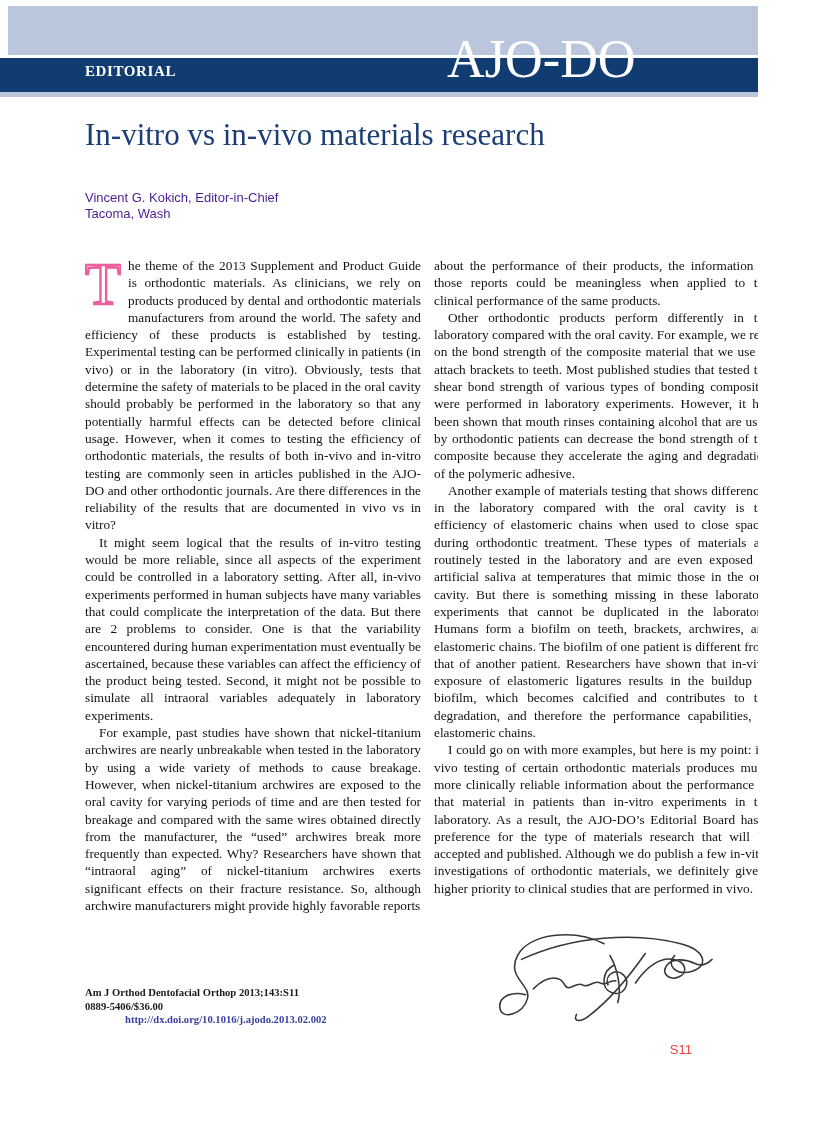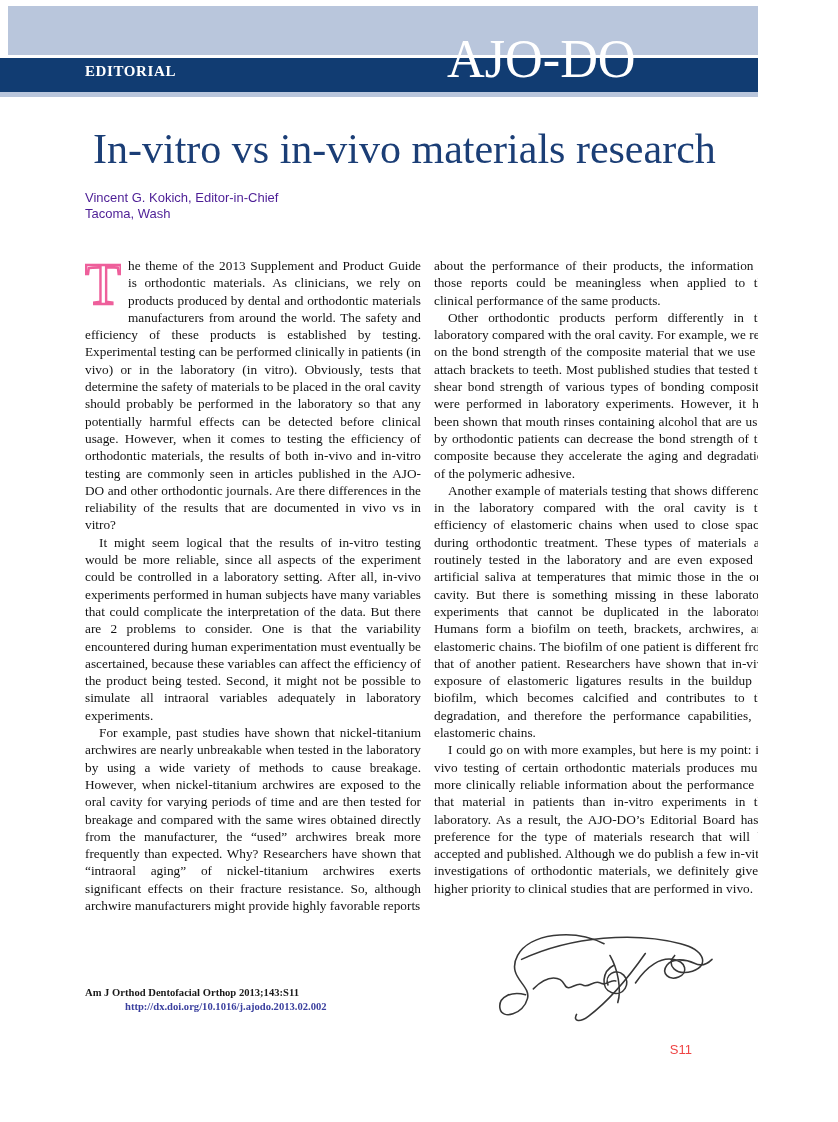--- a/index.html
+++ b/index.html
@@ -31,22 +31,22 @@
     position:absolute; right:122px; top:30px;
     color:#ffffff; font-family:"Liberation Serif", serif;
     font-size:55px; line-height:1.05; letter-spacing:0px;
     transform:scaleX(0.95); transform-origin:right;
     z-index:3; font-weight:400;
   }
 
   
   .article-title {
     position:absolute; left:85px; top:118px; width:650px;
-    color:#1b3e76; font-size:42px; font-weight:400; line-height:1.1;
-    font-family:"Liberation Serif", serif; margin:8px;
+    color:#1b3e76; font-size:31px; font-weight:400; line-height:1.1;
+    font-family:"Liberation Serif", serif; margin:0;
   }
   .author-block {
     position:absolute; left:85px; top:190px;
     font-family:"Liberation Sans", sans-serif; font-size:13px; line-height:16px;
     color:#4c1d95;
   }
 
   
   .columns {
     position:absolute; left:85px; top:257px; width:684px;
@@ -109,20 +109,21 @@
     <div class="col">
       <p class="para no-indent">about the performance of their products, the information in those reports could be meaningless when applied to the clinical performance of the same products.</p>
       <p class="para">Other orthodontic products perform differently in the laboratory compared with the oral cavity. For example, we rely on the bond strength of the composite material that we use to attach brackets to teeth. Most published studies that tested the shear bond strength of various types of bonding composites were performed in laboratory experiments. However, it has been shown that mouth rinses containing alcohol that are used by orthodontic patients can decrease the bond strength of the composite because they accelerate the aging and degradation of the polymeric adhesive.</p>
       <p class="para">Another example of materials testing that shows differences in the laboratory compared with the oral cavity is the efficiency of elastomeric chains when used to close spaces during orthodontic treatment. These types of materials are routinely tested in the laboratory and are even exposed to artificial saliva at temperatures that mimic those in the oral cavity. But there is something missing in these laboratory experiments that cannot be duplicated in the laboratory. Humans form a biofilm on teeth, brackets, archwires, and elastomeric chains. The biofilm of one patient is different from that of another patient. Researchers have shown that in-vivo exposure of elastomeric ligatures results in the buildup of biofilm, which becomes calcified and contributes to the degradation, and therefore the performance capabilities, of elastomeric chains.</p>
       <p class="para">I could go on with more examples, but here is my point: in-vivo testing of certain orthodontic materials produces much more clinically reliable information about the performance of that material in patients than in-vitro experiments in the laboratory. As a result, the AJO-DO’s Editorial Board has a preference for the type of materials research that will be accepted and published. Although we do publish a few in-vitro investigations of orthodontic materials, we definitely give a higher priority to clinical studies that are performed in vivo.</p>
     </div>
   </div>
 
   <div class="footnote">
     <div>Am J Orthod Dentofacial Orthop 2013;143:S11</div>
+    <div>0889-5406/$36.00</div>
     <a href="#" class="doi-link">http://dx.doi.org/10.1016/j.ajodo.2013.02.002</a>
   </div>
 
   <svg class="signature" viewBox="0 0 260 110" fill="none" stroke="#1c1c1c" stroke-width="1.6" stroke-linecap="round" opacity="0.88">
     <path d="M128,18 C96,2 52,8 40,30 C28,52 54,60 50,74 C46,90 24,96 22,84 C20,72 34,66 48,70"></path>
     <path d="M44,34 C96,10 160,6 206,18 C230,24 236,40 218,46 C202,51 190,40 200,30"></path>
     <path d="M56,64 C72,48 84,52 88,60 C92,68 100,56 106,60 C112,64 118,54 124,58 C130,62 134,54 140,56"></path>
     <path d="M138,40 C126,46 124,64 136,68 C148,72 156,58 148,50 C140,42 128,50 132,60 M134,30 C142,44 146,64 142,78"></path>
     <path d="M160,58 C172,40 186,32 198,34 C212,36 214,48 204,52 C194,56 186,48 192,40 C198,32 212,34 220,38 C228,42 234,38 238,34"></path>
     <path d="M170,28 C156,48 136,74 112,92 C104,98 96,98 100,90"></path>

